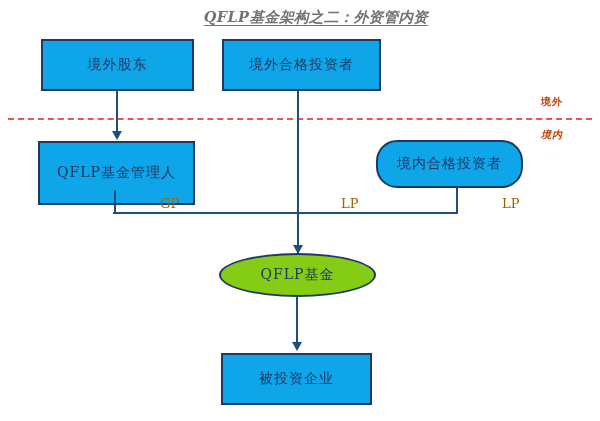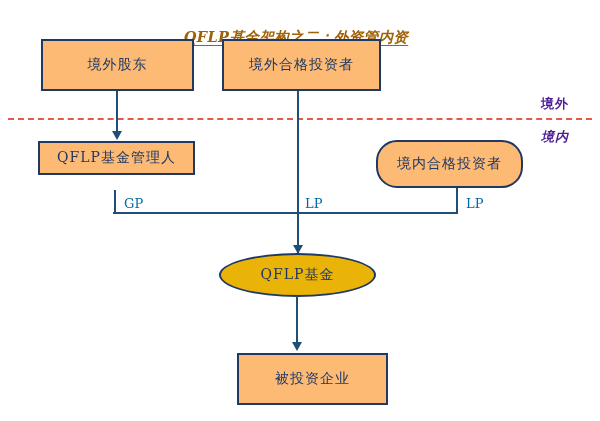--- a/index.html
+++ b/index.html
@@ -12,56 +12,55 @@
     width: 600px;
     height: 421px;
     background: #ffffff;
     overflow: hidden;
     font-family: "DejaVu Serif", "Liberation Serif", serif;
   }
 
   
   .title {
     position: absolute;
-    left: 116px;
+    left: 136px;
     top: 8px;
     width: 360px;
     text-align: center;
     font-family: "DejaVu Serif", "Liberation Serif", serif;
     font-size: 14.5px;
     font-weight: bold;
     font-style: italic;
-    color: #a16207;
+    color: #737373;
     text-decoration: underline;
     text-underline-offset: 3px;
     letter-spacing: 0.4px;
     white-space: nowrap;
-    margin-top: 20px;
   }
 
   
   .node {
     position: absolute;
     box-sizing: border-box;
     border: 2px solid #1f3864;
-    background: #fdba74;
+    background: #0ea5e9;
     display: flex;
     align-items: center;
     justify-content: center;
     color: #1f3864;
     font-size: 14px;
     letter-spacing: 1px;
     white-space: nowrap;
   }
   .ellipse {
     position: absolute;
     box-sizing: border-box;
     border: 2px solid #1f3864;
     border-radius: 50%;
-    background: #eab308;
+    background: #84cc16;
     display: flex;
     align-items: center;
     justify-content: center;
     color: #1f3864;
     font-size: 14px;
     letter-spacing: 1px;
     white-space: nowrap;
   }
 
   
@@ -90,34 +89,35 @@
     left: 8px;
     top: 118px;
     width: 584px;
     height: 0;
     border-top: 2px dashed #e8584a;
   }
 
   
   .zone-label {
     position: absolute;
-    font-size: 13px;
+    font-size: 10px;
     font-weight: bold;
-    color: #4c1d95;
+    color: #c2410c;
     letter-spacing: 1px;
     white-space: nowrap;
   }
 
   
   .edge-label {
     position: absolute;
     font-family: "DejaVu Serif", "Liberation Serif", serif;
     font-size: 13px;
-    color: #0369a1;
+    color: #a16207;
     white-space: nowrap;
+    margin-left: 36px;
   }
 </style>
 </head>
 <body>
 
 <div id="canvas">
 
   <div class="title">QFLP基金架构之二：外资管内资</div>
 
   <div class="node" style="left:41px; top:39px; width:153px; height:52px;">
@@ -126,33 +126,33 @@
 
   <div class="node" style="left:222px; top:39px; width:159px; height:52px;">
     <span>境外合格投资者</span>
   </div>
 
   <div class="dashline"></div>
 
   <div class="zone-label" style="left:541px; top:95px;">境外</div>
   <div class="zone-label" style="left:541px; top:128px;font-style:italic;">境内</div>
 
-  <div class="node" style="left:38px; top:141px; width:157px; height:34px;">
+  <div class="node" style="left:38px; top:141px; width:157px; height:64px;">
     <span>QFLP基金管理人</span>
   </div>
 
   <div class="node" style="left:376px; top:140px; width:147px; height:48px;border-radius:21px;">
     <span>境内合格投资者</span>
   </div>
 
   <div class="ellipse" style="left:219px; top:253px; width:157px; height:44px;">
     <span>QFLP基金</span>
   </div>
 
-  <div class="node" style="left:221px; top:353px; width:151px; height:52px;margin-left:16px;">
+  <div class="node" style="left:221px; top:353px; width:151px; height:52px;">
     <span>被投资企业</span>
   </div>
 
   <div class="vline" style="left:116px; top:91px; height:42px;"></div>
   <div class="arrowhead" style="left:112px; top:131px;"></div>
 
   <div class="vline" style="left:297px; top:91px; height:162px;"></div>
   <div class="arrowhead" style="left:293px; top:245px;"></div>
 
   <div class="vline" style="left:114px; top:190px; height:24px;"></div>

